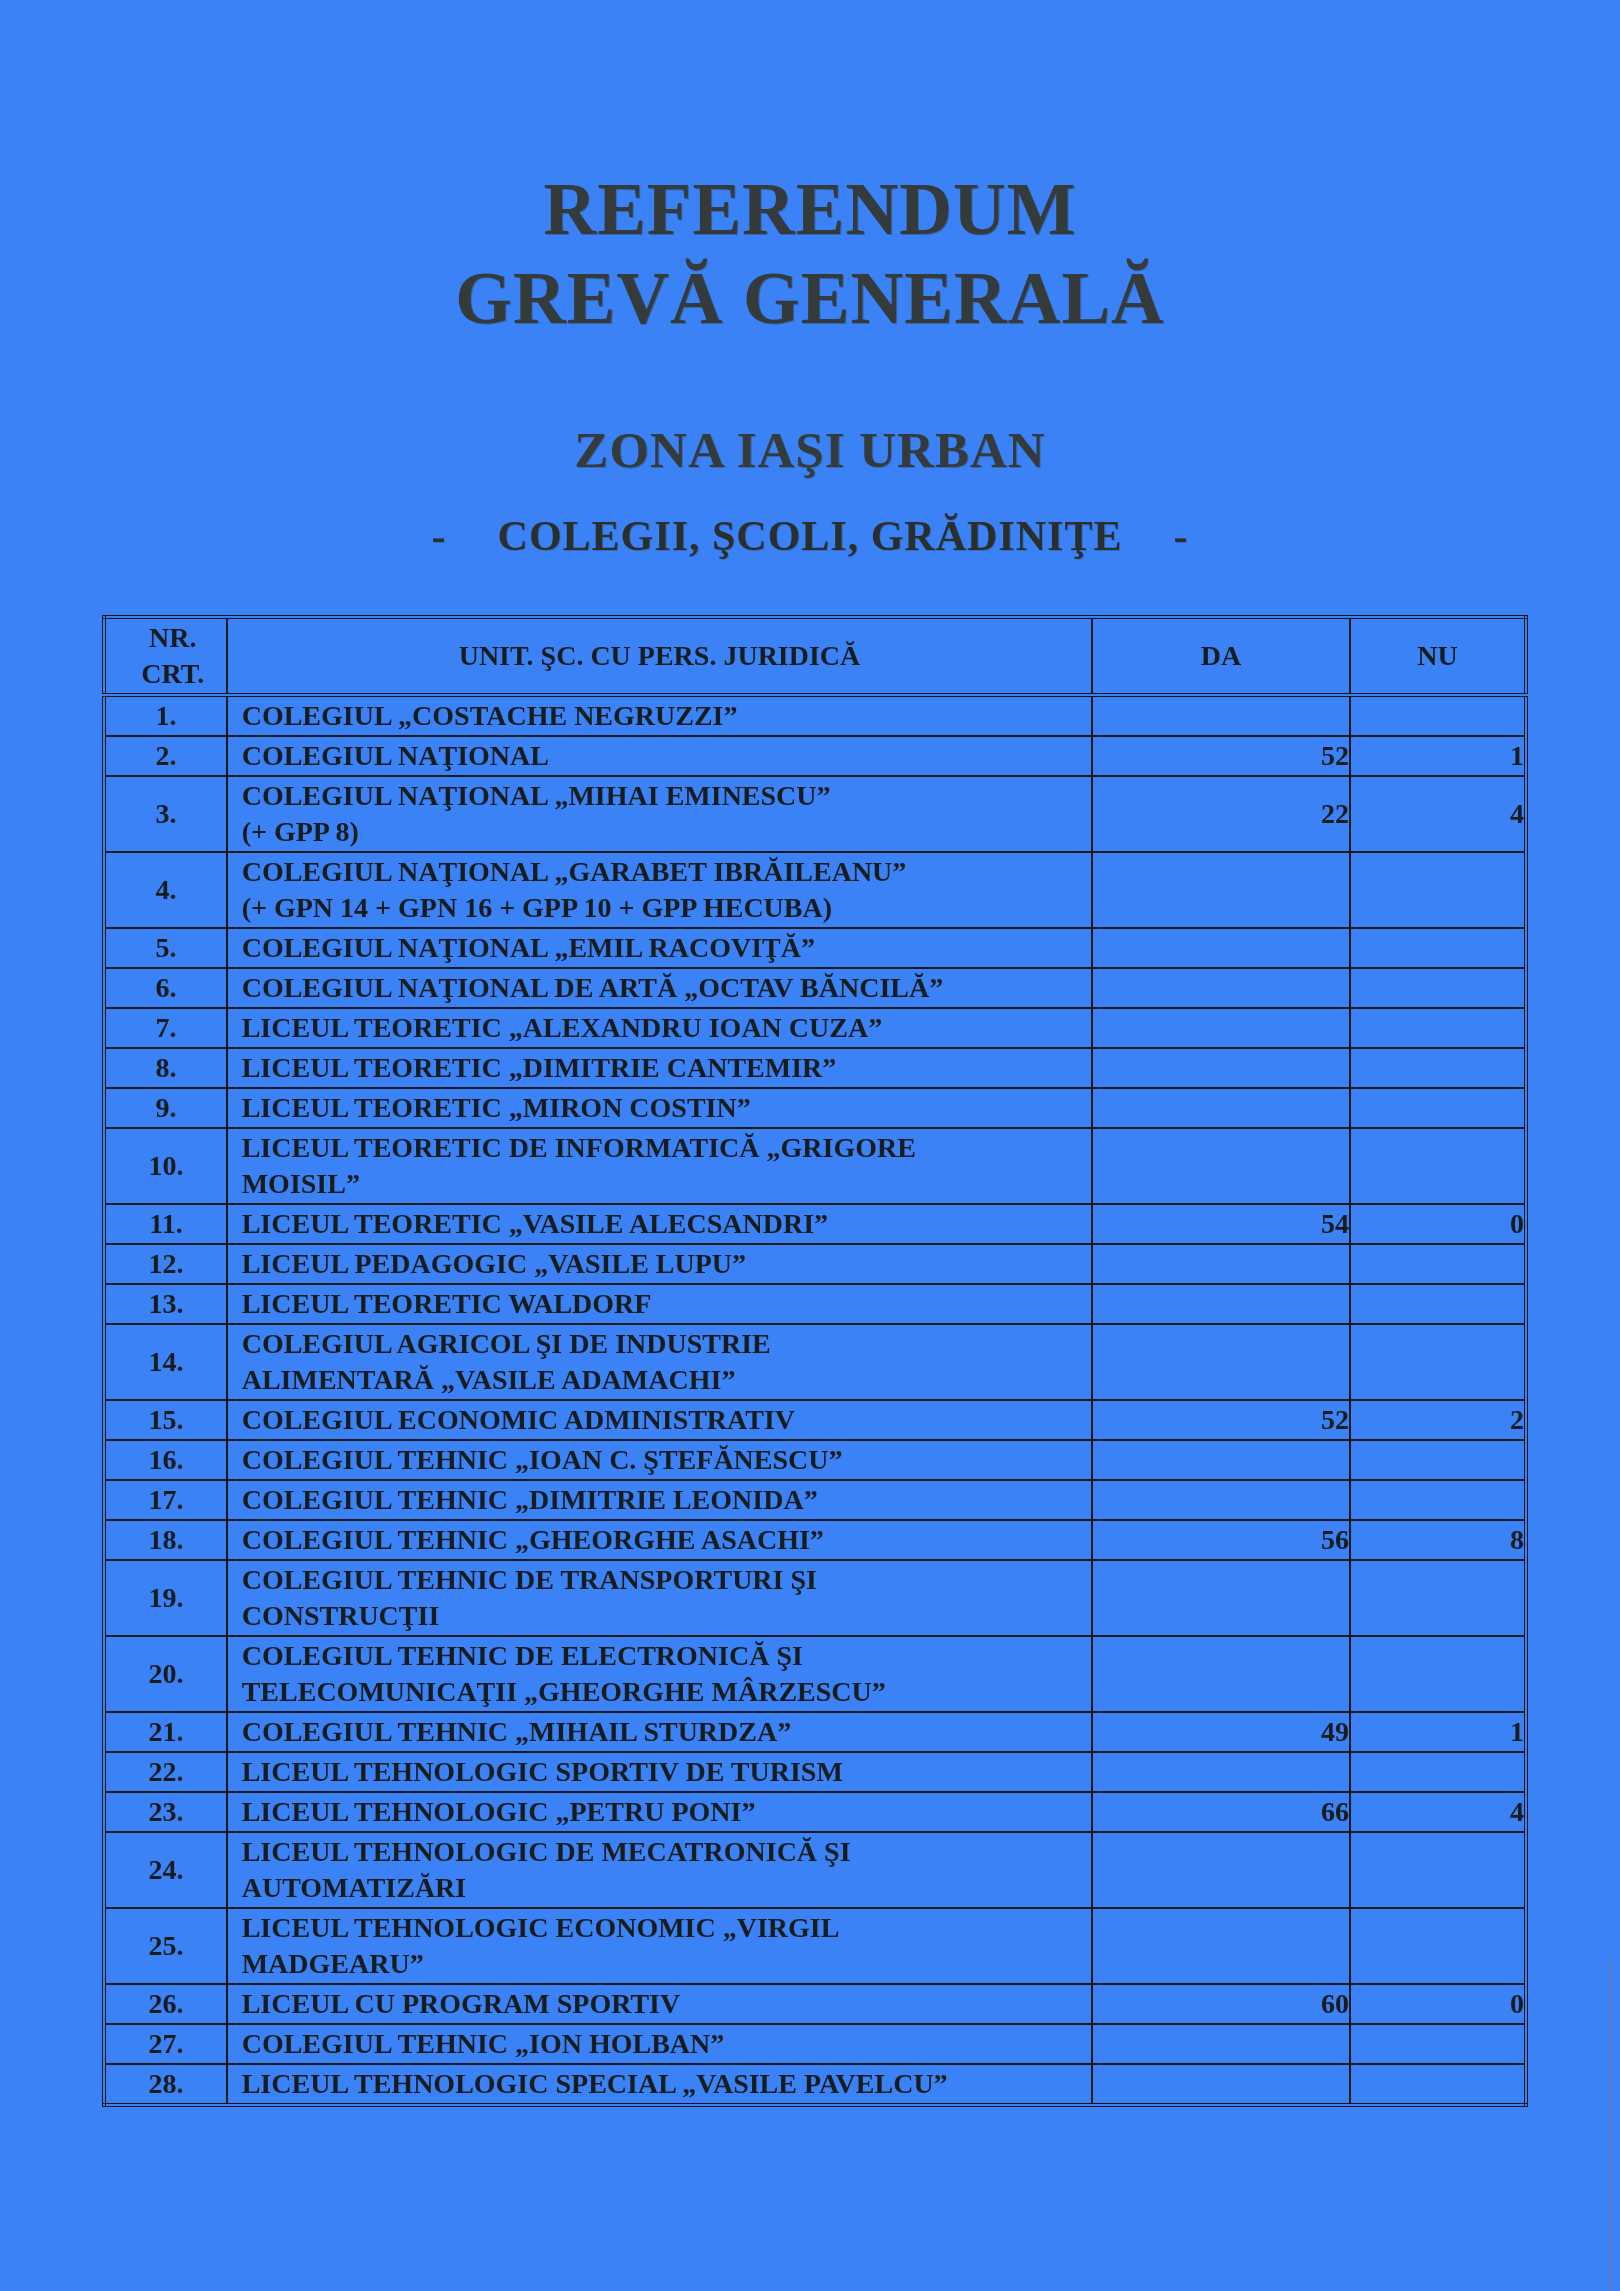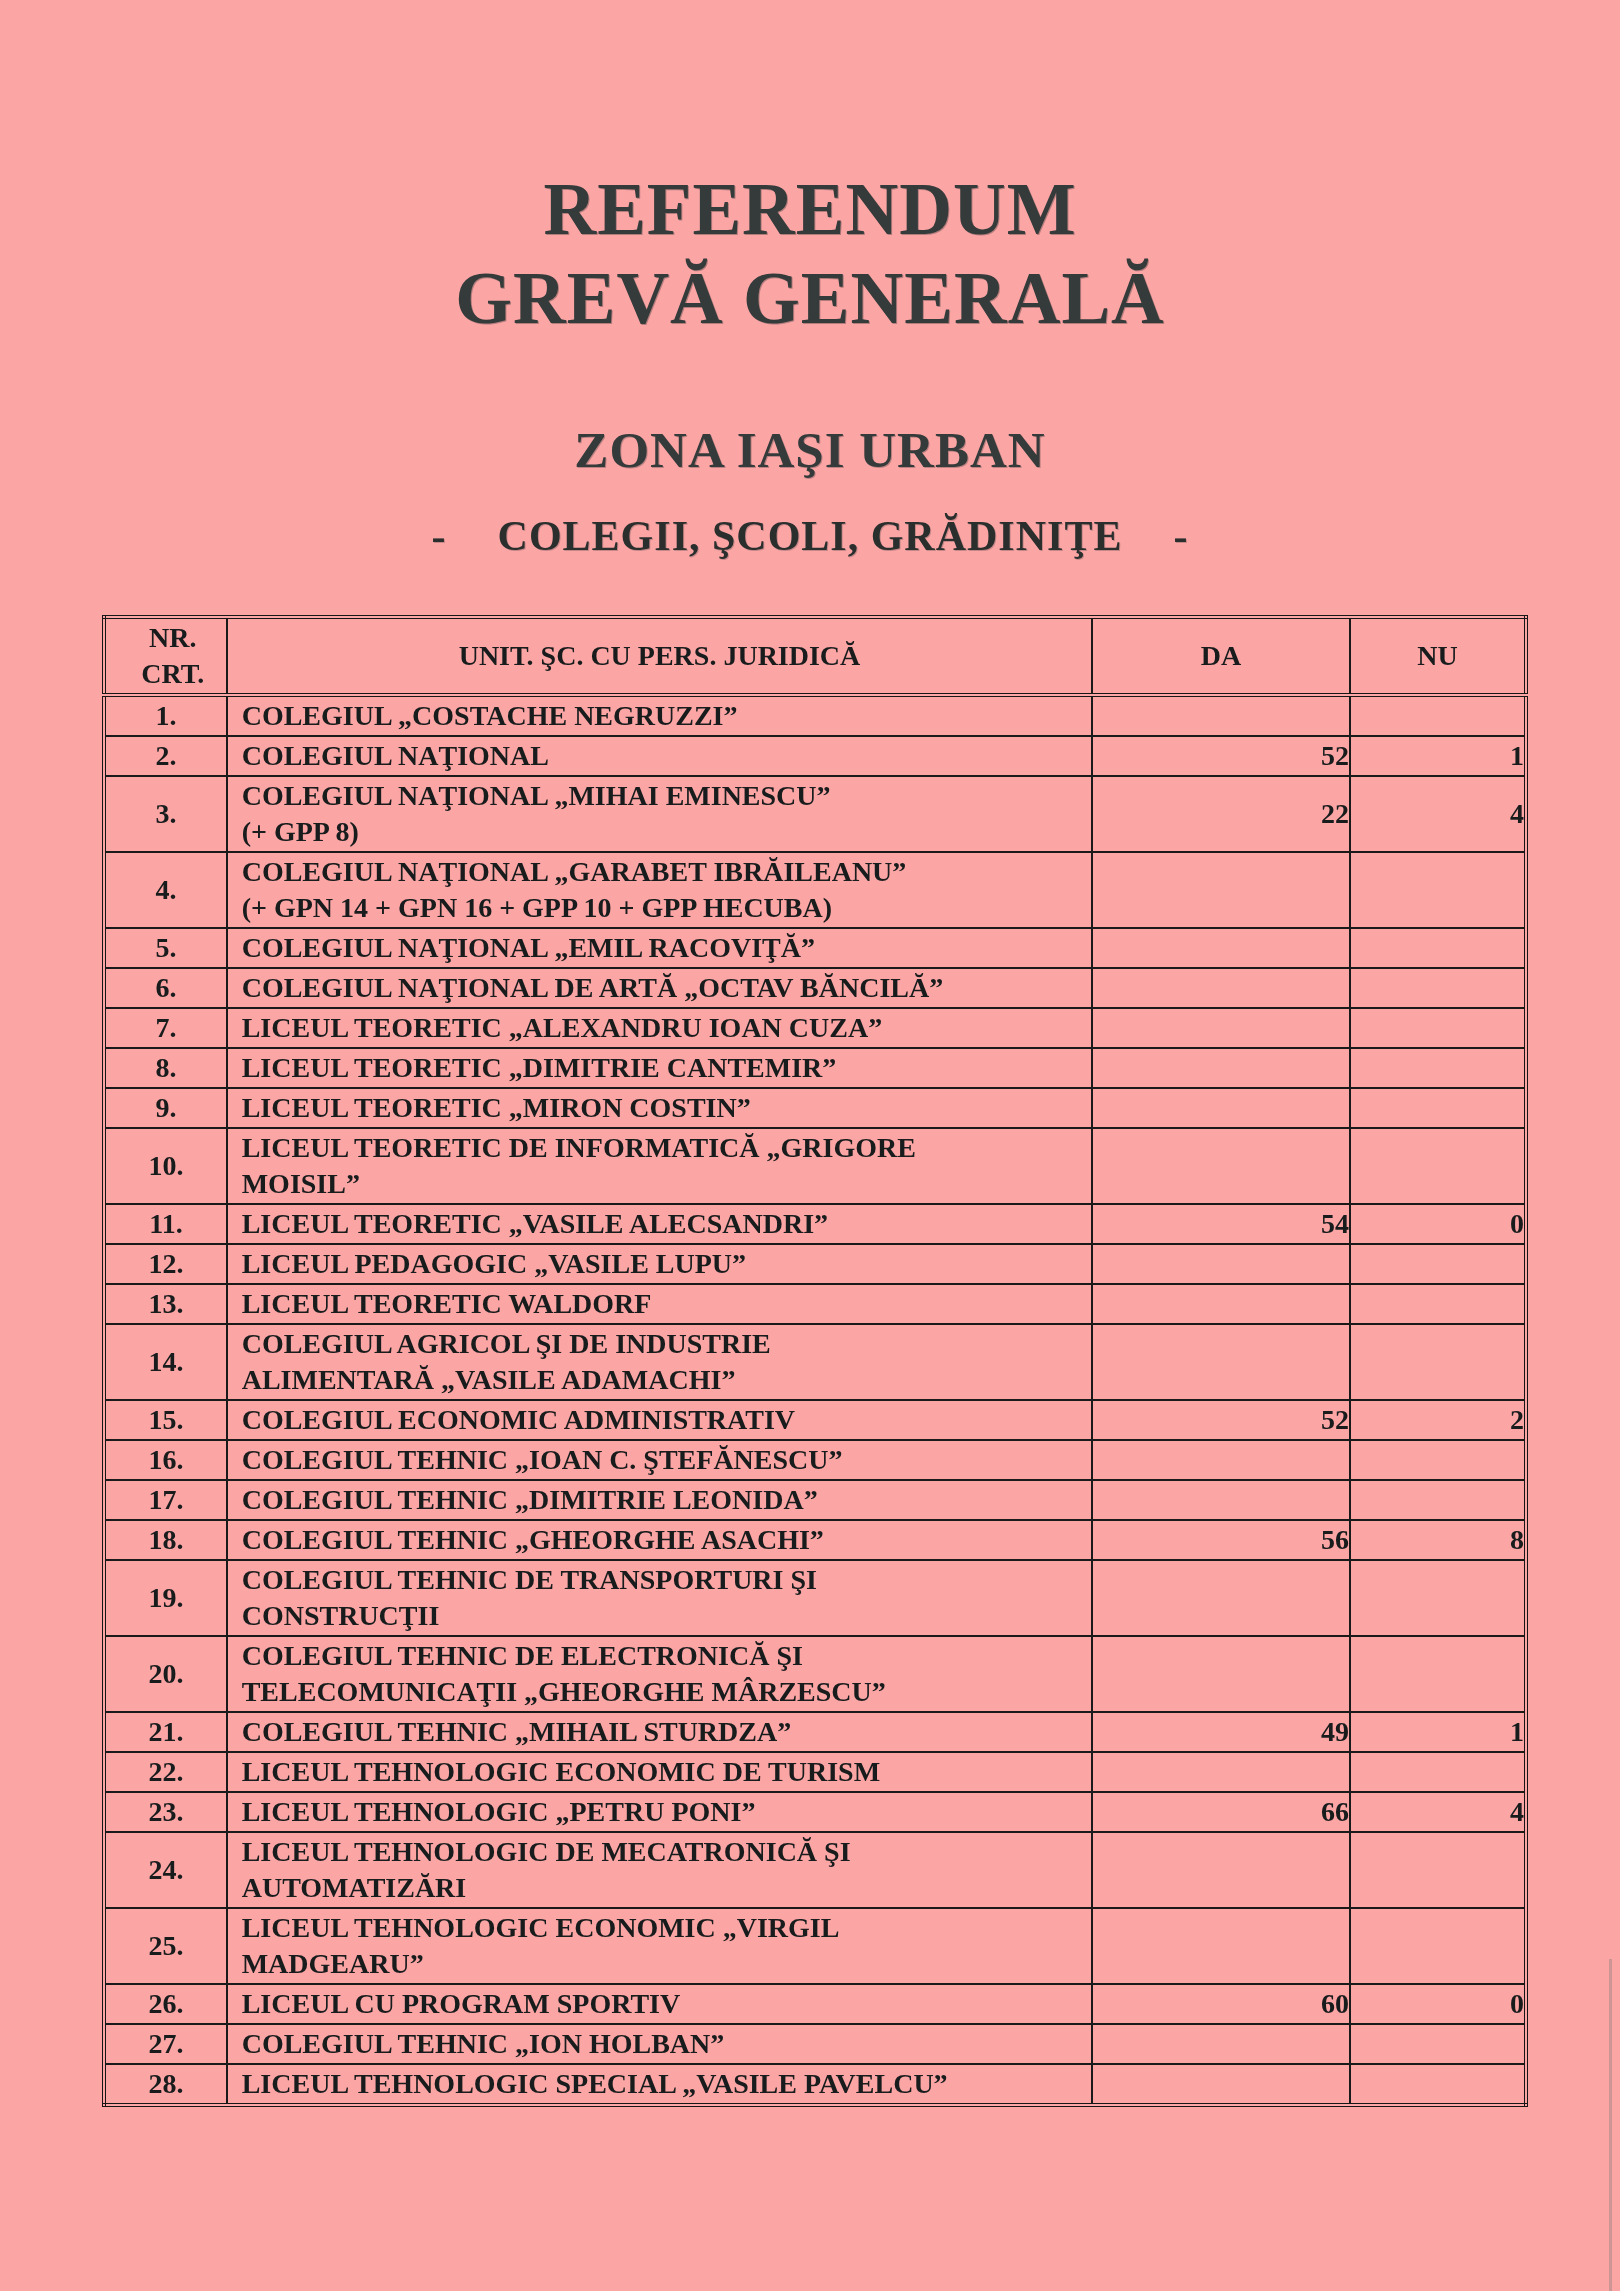--- a/index.html
+++ b/index.html
@@ -6,21 +6,21 @@
 
   html, body {
     background: #e8e8e8;
   }
 
   .page {
     position: relative;
     width: 1620px;
     height: 2292px;
     margin: 0 auto;
-    background: #fca5a5;
+    background: #3b82f6;
     font-family: "Liberation Serif", "DejaVu Serif", serif;
     font-weight: bold;
     color: #1d2121;
     overflow: hidden;
   }
 
   
   .title-block {
     padding-top: 165px;
     text-align: center;
@@ -306,21 +306,21 @@
 
     <tr>
       <td class="cell-nr">21.</td>
       <td class="cell-name">COLEGIUL TEHNIC „MIHAIL STURDZA”</td>
       <td class="cell-num">49</td>
       <td class="cell-num">1</td>
     </tr>
 
     <tr>
       <td class="cell-nr">22.</td>
-      <td class="cell-name">LICEUL TEHNOLOGIC ECONOMIC DE TURISM</td>
+      <td class="cell-name">LICEUL TEHNOLOGIC SPORTIV DE TURISM</td>
       <td class="cell-num"></td>
       <td class="cell-num"></td>
     </tr>
 
     <tr>
       <td class="cell-nr">23.</td>
       <td class="cell-name">LICEUL TEHNOLOGIC „PETRU PONI”</td>
       <td class="cell-num">66</td>
       <td class="cell-num">4</td>
     </tr>

